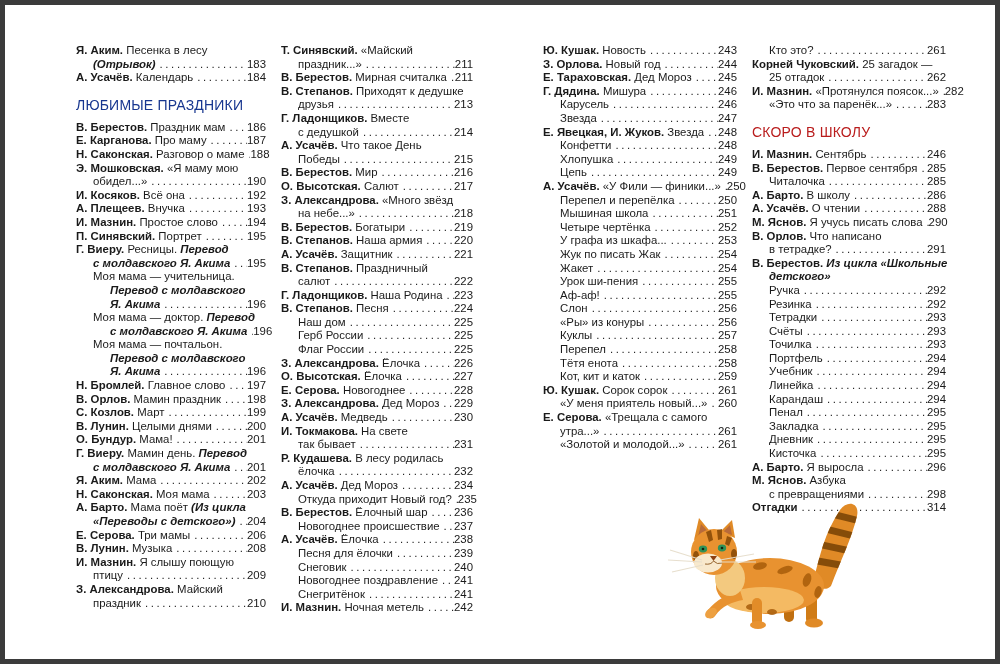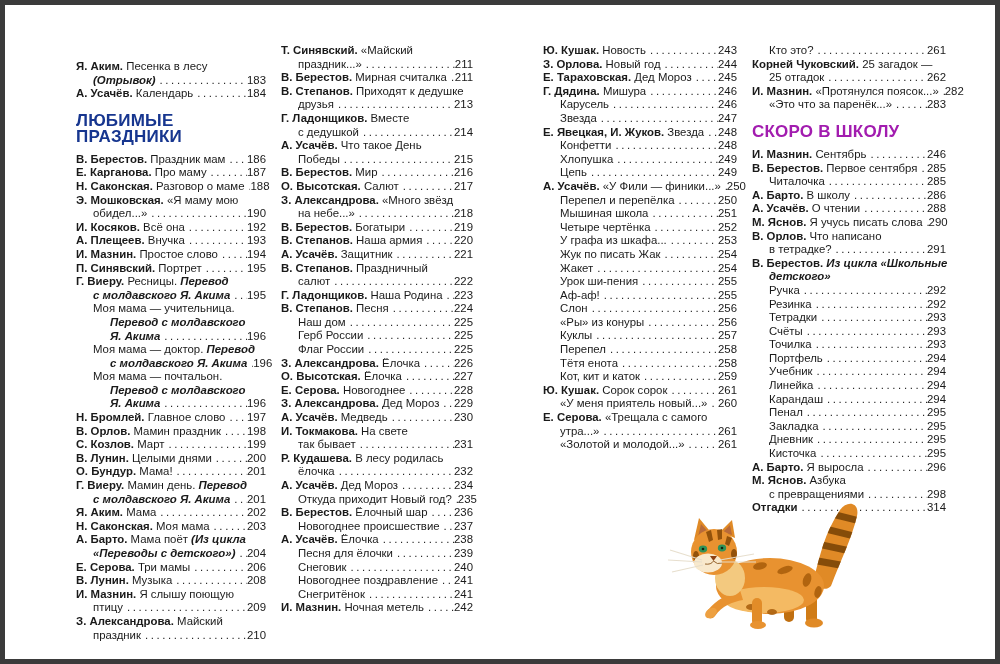--- a/index.html
+++ b/index.html
@@ -12,26 +12,26 @@
   }
   .frame{
     position:absolute;inset:0;border:5px solid #3b3b3b;box-sizing:border-box;
     pointer-events:none;z-index:5;
   }
   .col{
     position:absolute;top:44px;
     font-size:11.4px;line-height:13.6px;
     color:#1a1a1a;
   }
-  #col1{left:76px;width:190px;margin-top:16px;}
+  #col1{left:76px;width:190px;}
   #col2{left:281px;width:192px;}
   #col3{left:543px;width:194px;}
   #col4{left:752px;width:194px;}
   .sec-header{
-    font-weight:bold;font-size:17px;line-height:16px;
+    font-weight:normal;font-size:14px;line-height:16px;
     margin:12px 0 8px 0;letter-spacing:0.2px;
   }
   .toc-line{display:flex;align-items:baseline;}
   .ind1{padding-left:17px;}
   .ind2{padding-left:34px;}
   .txt{white-space:pre;flex:0 0 auto;}
   .b{font-weight:bold;}
   .it{font-style:italic;font-weight:bold;}
   .dots{
     flex:1 1 0;min-width:0;overflow:hidden;white-space:nowrap;
@@ -584,21 +584,21 @@
     <div class="toc-line">
       <span class="txt"><span class="b">И. Мазнин.</span><span> «Протянулся поясок...»</span></span>
       <span class="dots">................................................................................</span>
       <span class="pg">282</span>
     </div>
     <div class="toc-line ind1">
       <span class="txt"><span>«Это что за паренёк...»</span></span>
       <span class="dots">................................................................................</span>
       <span class="pg">283</span>
     </div>
-    <div class="sec-header" style="color: #a21caf;">СКОРО В ШКОЛУ</div>
+    <div class="sec-header" style="color: #b91c1c;">СКОРО В ШКОЛУ</div>
     <div class="toc-line">
       <span class="txt"><span class="b">И. Мазнин.</span><span> Сентябрь</span></span>
       <span class="dots">................................................................................</span>
       <span class="pg">246</span>
     </div>
     <div class="toc-line">
       <span class="txt"><span class="b">В. Берестов.</span><span> Первое сентября</span></span>
       <span class="dots">................................................................................</span>
       <span class="pg">285</span>
     </div>

